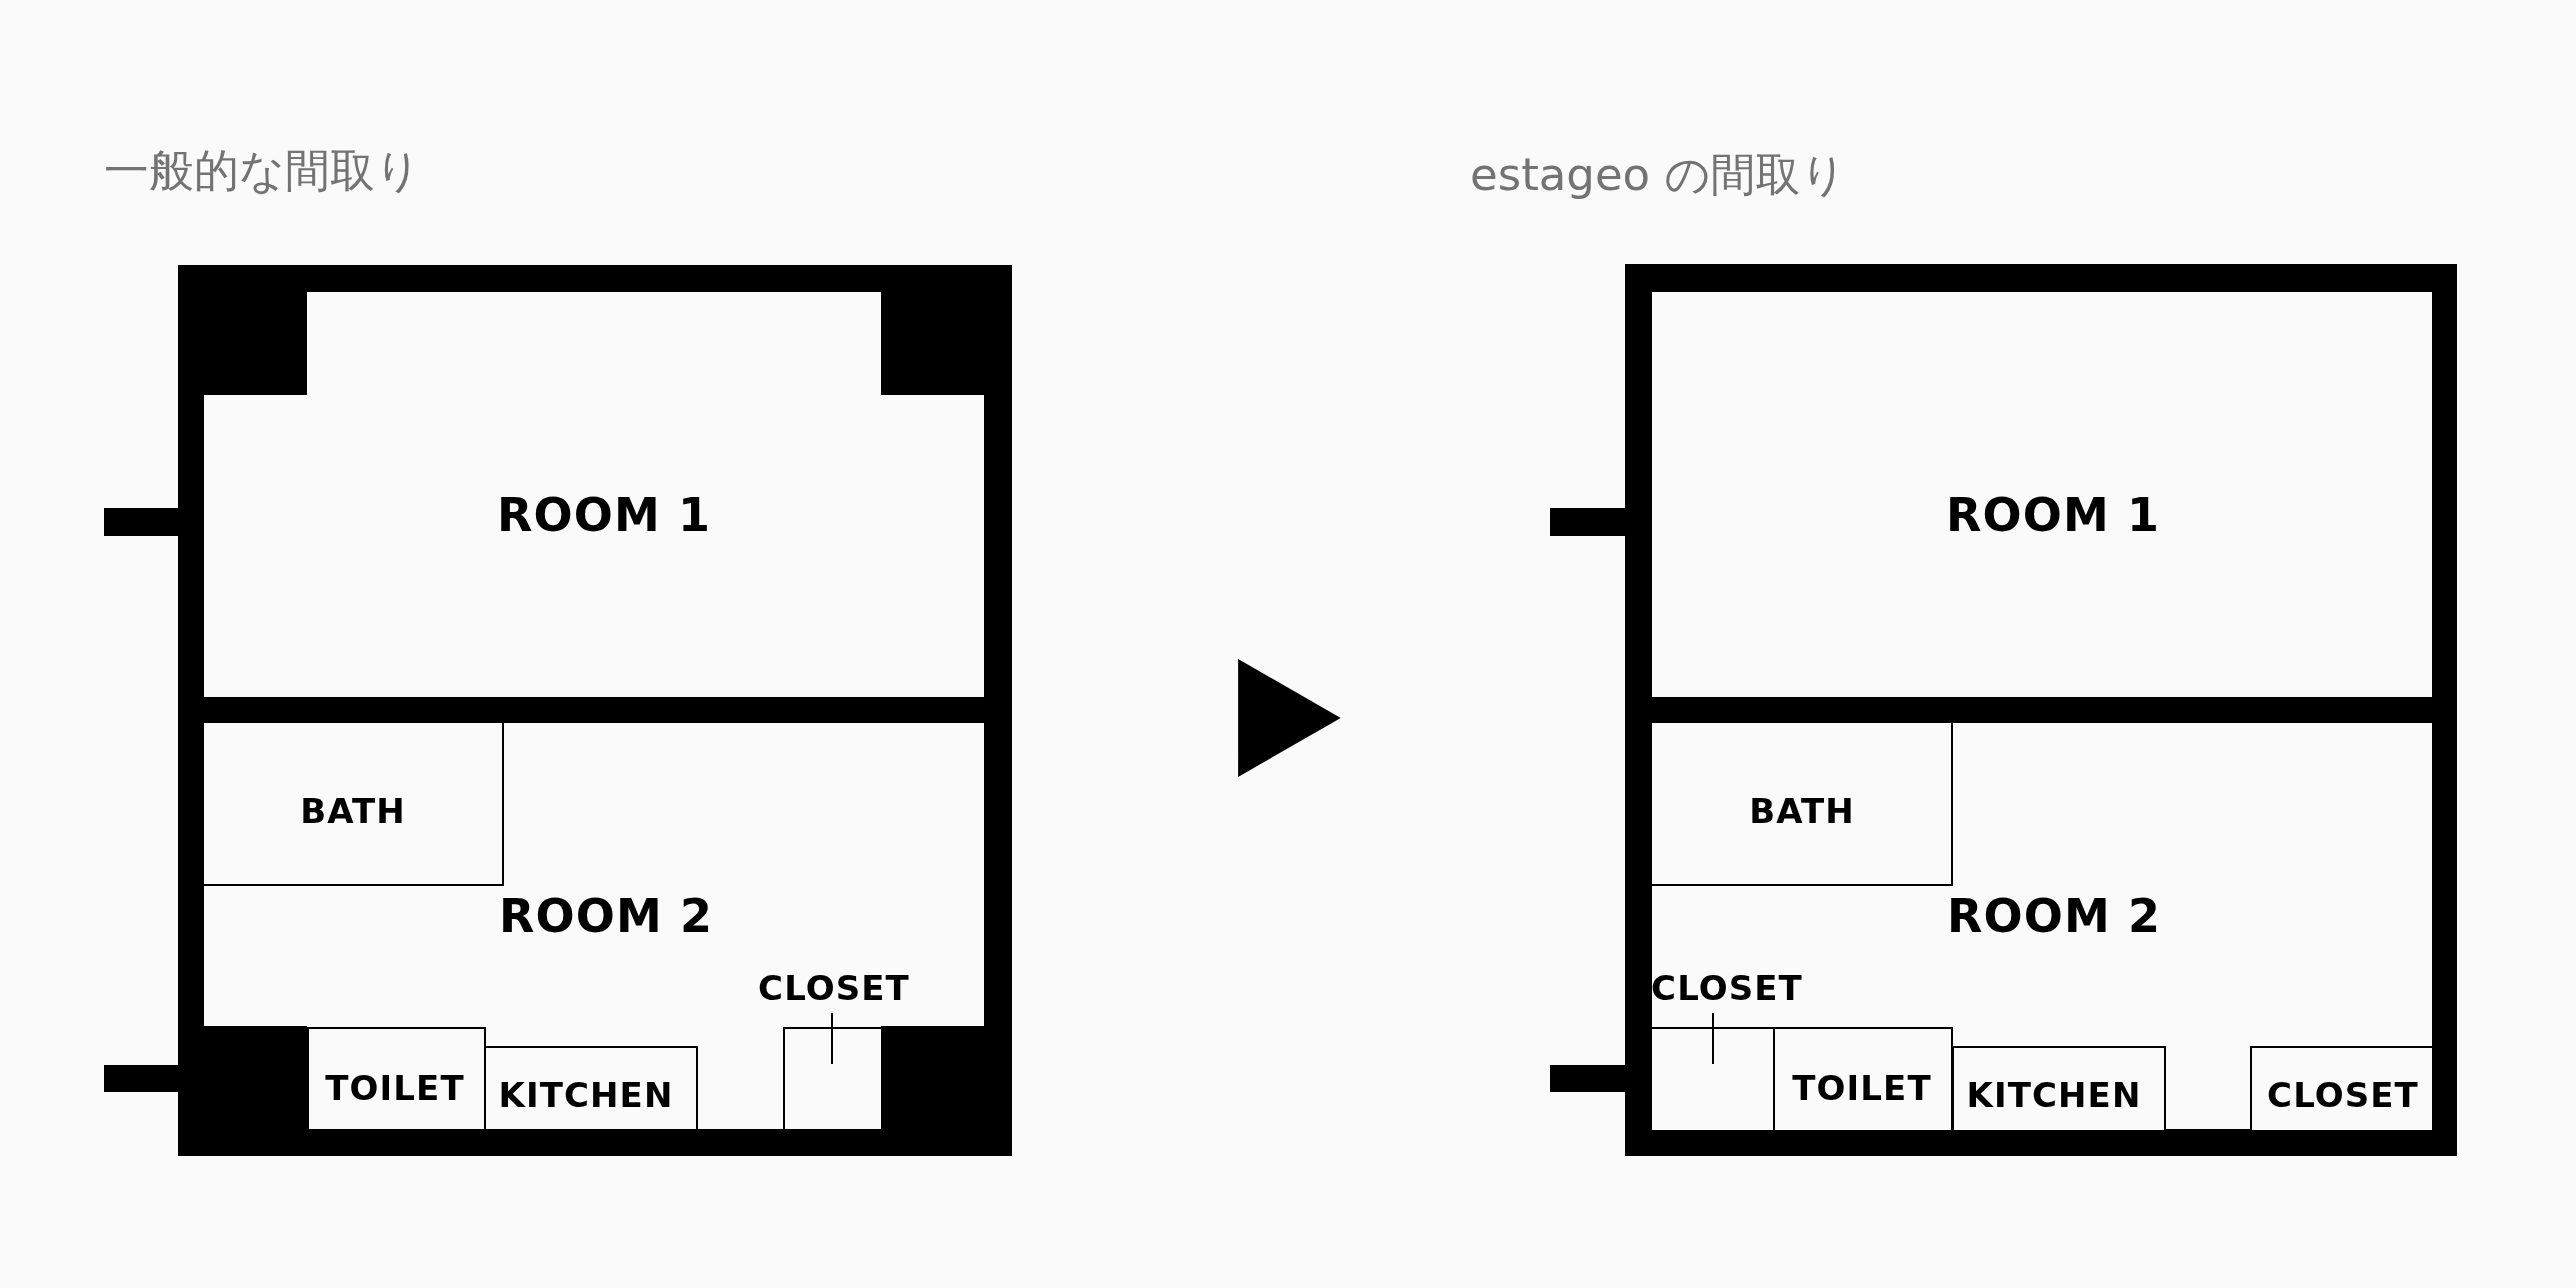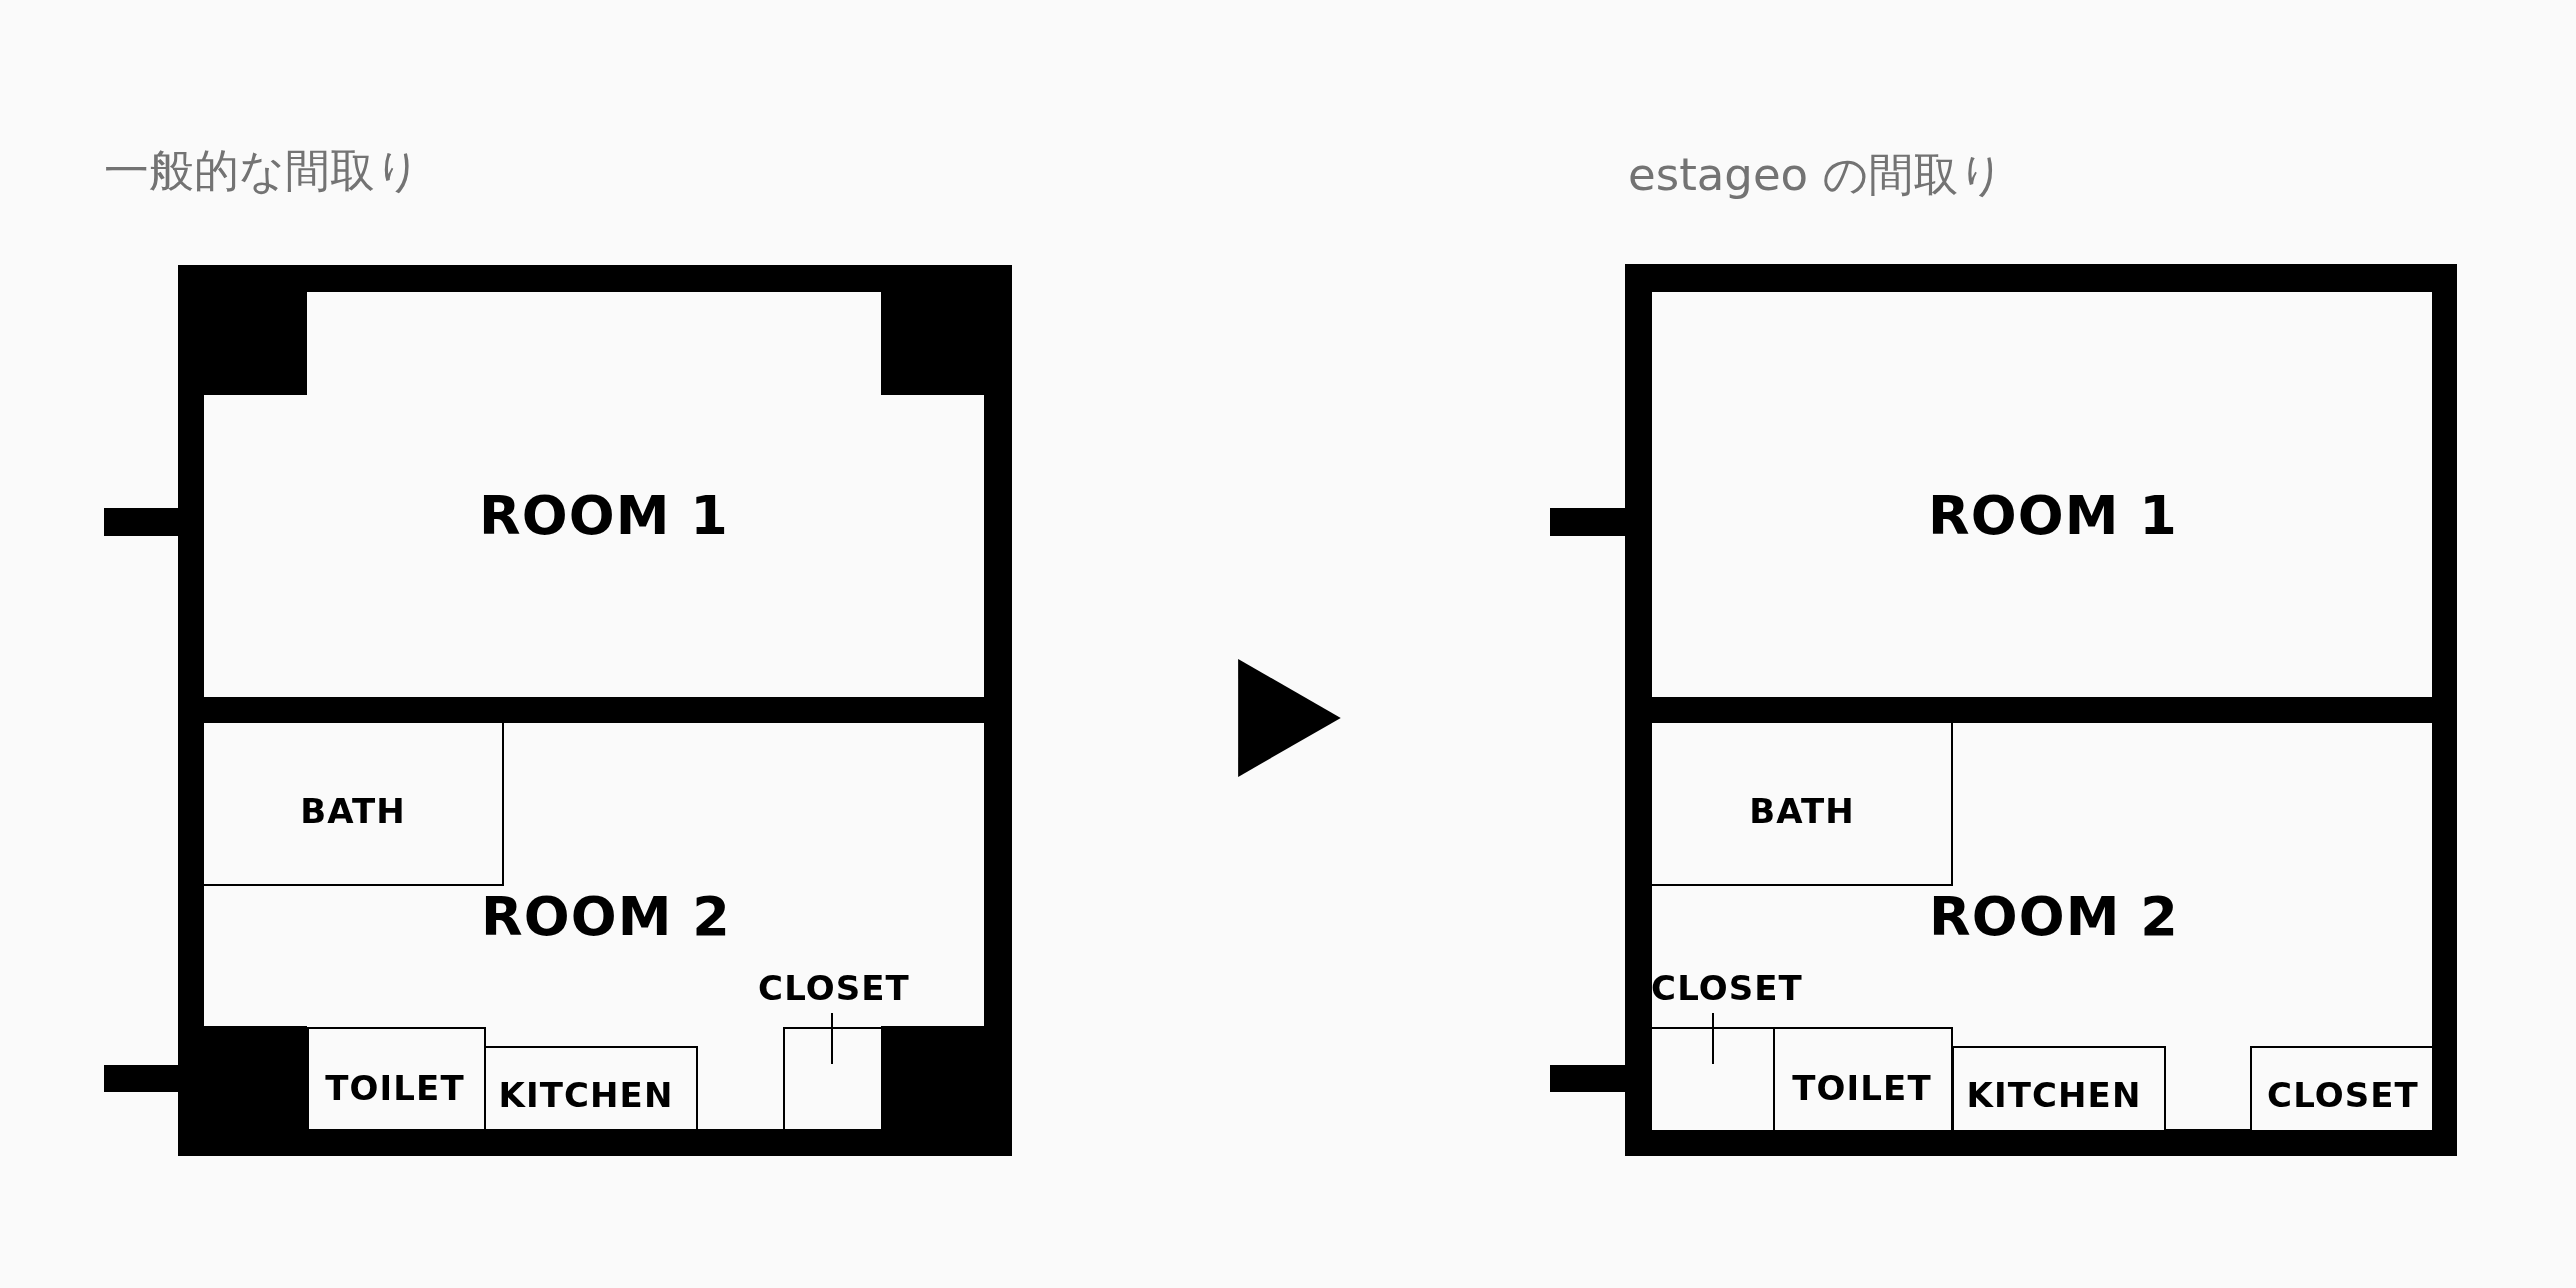--- a/index.html
+++ b/index.html
@@ -3,29 +3,29 @@
 <meta charset="utf-8">
 <style>
   html,body{margin:0;padding:0;background:#fafafa;}
   body{width:2576px;height:1288px;position:relative;overflow:hidden;font-family:"Liberation Sans","DejaVu Sans",sans-serif;}
   .abs{position:absolute;}
   .blk{position:absolute;background:#000;}
   .fill{position:absolute;background:#fafafa;}
   .box{position:absolute;background:#fafafa;border:2.2px solid #000;box-sizing:border-box;}
   .title{position:absolute;font-size:45px;color:#737373;font-family:"DejaVu Sans",sans-serif;white-space:nowrap;}
   .lbl{position:absolute;font-weight:bold;color:#000;transform:translate(-50%,-50%);white-space:nowrap;font-family:"DejaVu Sans",sans-serif;letter-spacing:1.1px;}
-  .big{font-size:54px;}
+  .big{font-size:46px;}
   .sm{font-size:34px;}
   .tick{position:absolute;width:1.6px;background:#000;}
 </style>
 </head>
 <body>
 
 <div class="title" style="left:104px;top:141px;">一般的な間取り</div>
-<div class="title" style="left:1628px;top:145px;">estageo の間取り</div>
+<div class="title" style="left:1470px;top:145px;">estageo の間取り</div>
 
 <div>
   <div class="blk" style="left:178px;top:265px;width:834px;height:891px;"></div>
 
   <div class="fill" style="left:204px;top:395px;width:780px;height:302px;"></div>
   <div class="fill" style="left:307px;top:292px;width:574px;height:104px;"></div>
 
   <div class="fill" style="left:204px;top:723px;width:780px;height:303px;"></div>
   <div class="fill" style="left:307px;top:1025px;width:574px;height:104px;"></div>
 

